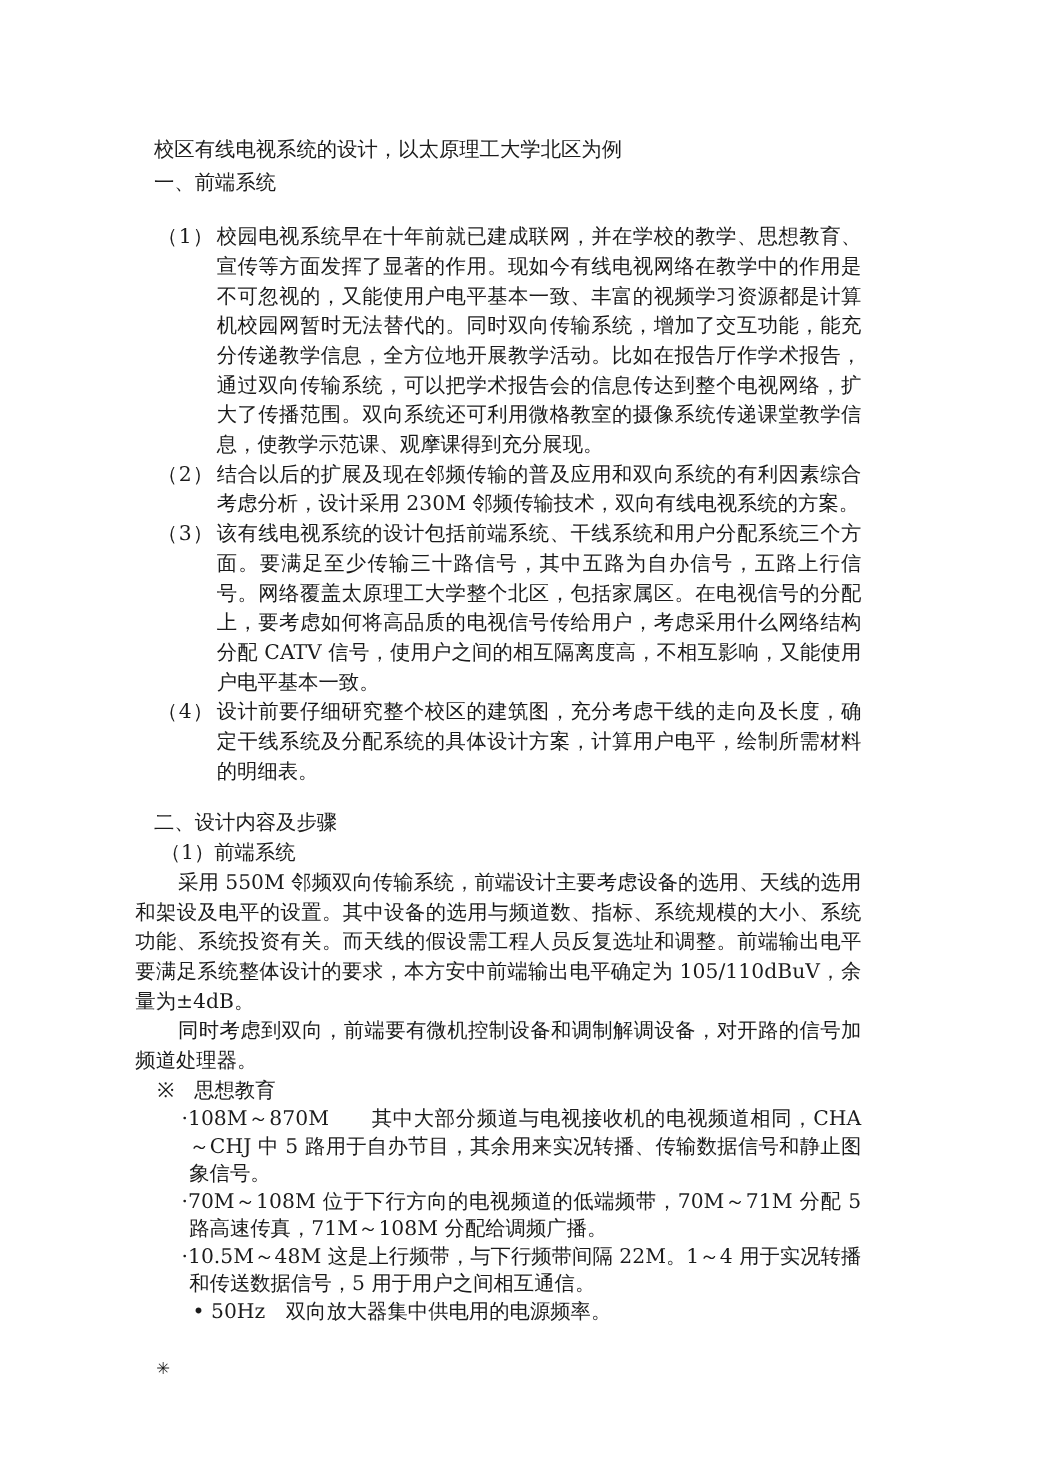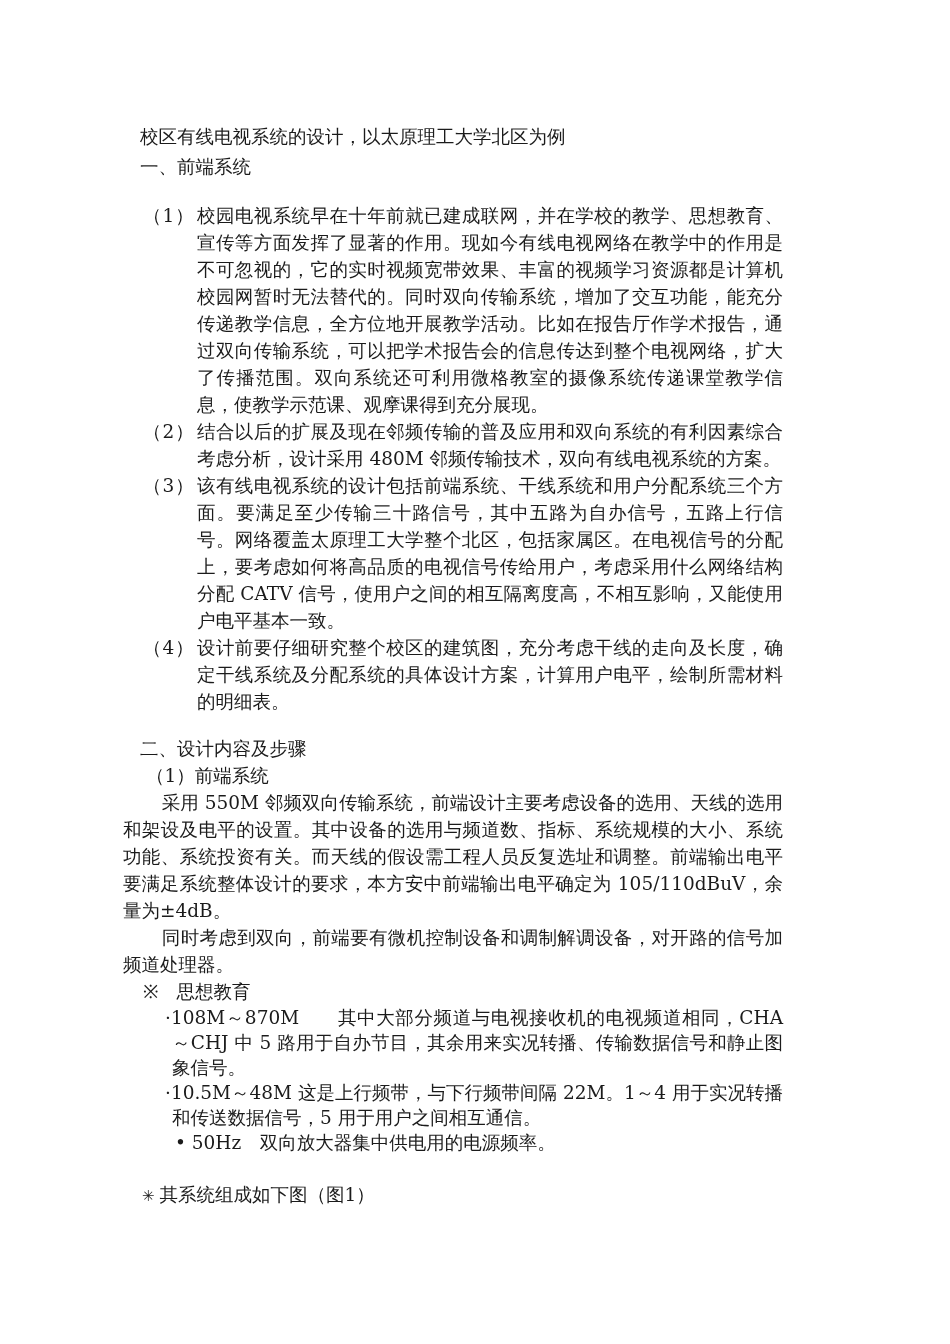--- a/index.html
+++ b/index.html
@@ -86,25 +86,25 @@
 
 <div class="page">
 
   <div class="line doc-title">校区有线电视系统的设计，以太原理工大学北区为例</div>
 
   <div class="line heading">一、前端系统</div>
 
   <ol class="num-list">
     <li class="num-item">
       <span class="num">（1）</span>
-      <span class="itext">校园电视系统早在十年前就已建成联网，并在学校的教学、思想教育、宣传等方面发挥了显著的作用。现如今有线电视网络在教学中的作用是不可忽视的，它的实时视频宽带效果、丰富的视频学习资源都是计算机校园网暂时无法替代的。同时双向传输系统，增加了交互功能，能充分传递教学信息，全方位地开展教学活动。比如在报告厅作学术报告，通过双向传输系统，可以把学术报告会的信息传达到整个电视网络，扩大了传播范围。双向系统还可利用微格教室的摄像系统传递课堂教学信息，使教学示范课、观摩课得到充分展现。</span>
+      <span class="itext">校园电视系统早在十年前就已建成联网，并在学校的教学、思想教育、宣传等方面发挥了显著的作用。现如今有线电视网络在教学中的作用是不可忽视的，又能使用户电平基本一致、丰富的视频学习资源都是计算机校园网暂时无法替代的。同时双向传输系统，增加了交互功能，能充分传递教学信息，全方位地开展教学活动。比如在报告厅作学术报告，通过双向传输系统，可以把学术报告会的信息传达到整个电视网络，扩大了传播范围。双向系统还可利用微格教室的摄像系统传递课堂教学信息，使教学示范课、观摩课得到充分展现。</span>
     </li>
     <li class="num-item">
       <span class="num">（2）</span>
-      <span class="itext">结合以后的扩展及现在邻频传输的普及应用和双向系统的有利因素综合考虑分析，设计采用 480M 邻频传输技术，双向有线电视系统的方案。</span>
+      <span class="itext">结合以后的扩展及现在邻频传输的普及应用和双向系统的有利因素综合考虑分析，设计采用 230M 邻频传输技术，双向有线电视系统的方案。</span>
     </li>
     <li class="num-item">
       <span class="num">（3）</span>
       <span class="itext">该有线电视系统的设计包括前端系统、干线系统和用户分配系统三个方面。要满足至少传输三十路信号，其中五路为自办信号，五路上行信号。网络覆盖太原理工大学整个北区，包括家属区。在电视信号的分配上，要考虑如何将高品质的电视信号传给用户，考虑采用什么网络结构分配 CATV 信号，使用户之间的相互隔离度高，不相互影响，又能使用户电平基本一致。</span>
     </li>
     <li class="num-item">
       <span class="num">（4）</span>
       <span class="itext">设计前要仔细研究整个校区的建筑图，充分考虑干线的走向及长度，确定干线系统及分配系统的具体设计方案，计算用户电平，绘制所需材料的明细表。</span>
     </li>
   </ol>
@@ -117,22 +117,22 @@
 
   <p class="body-para">同时考虑到双向，前端要有微机控制设备和调制解调设备，对开路的信号加频道处理器。</p>
 
   <div class="freq-row">
     <span class="ref-mark">※</span>
     <span>思想教育</span>
   </div>
 
   <div class="bullets">
     <div class="bullet">·108M～870M　　其中大部分频道与电视接收机的电视频道相同，CHA～CHJ 中 5 路用于自办节目，其余用来实况转播、传输数据信号和静止图象信号。</div>
+    <div class="bullet">·70M～108M 位于下行方向的电视频道的低端频带，70M～71M 分配 5 路高速传真，71M～108M 分配给调频广播。</div>
     <div class="bullet">·10.5M～48M 这是上行频带，与下行频带间隔 22M。1～4 用于实况转播和传送数据信号，5 用于用户之间相互通信。</div>
     <div class="bullet last">• 50Hz　双向放大器集中供电用的电源频率。</div>
   </div>
 
   <div class="footnote">
     <span class="star">✳</span>
-    <span>其系统组成如下图（图1）</span>
   </div>
 
 </div>
 
 </body></html>

